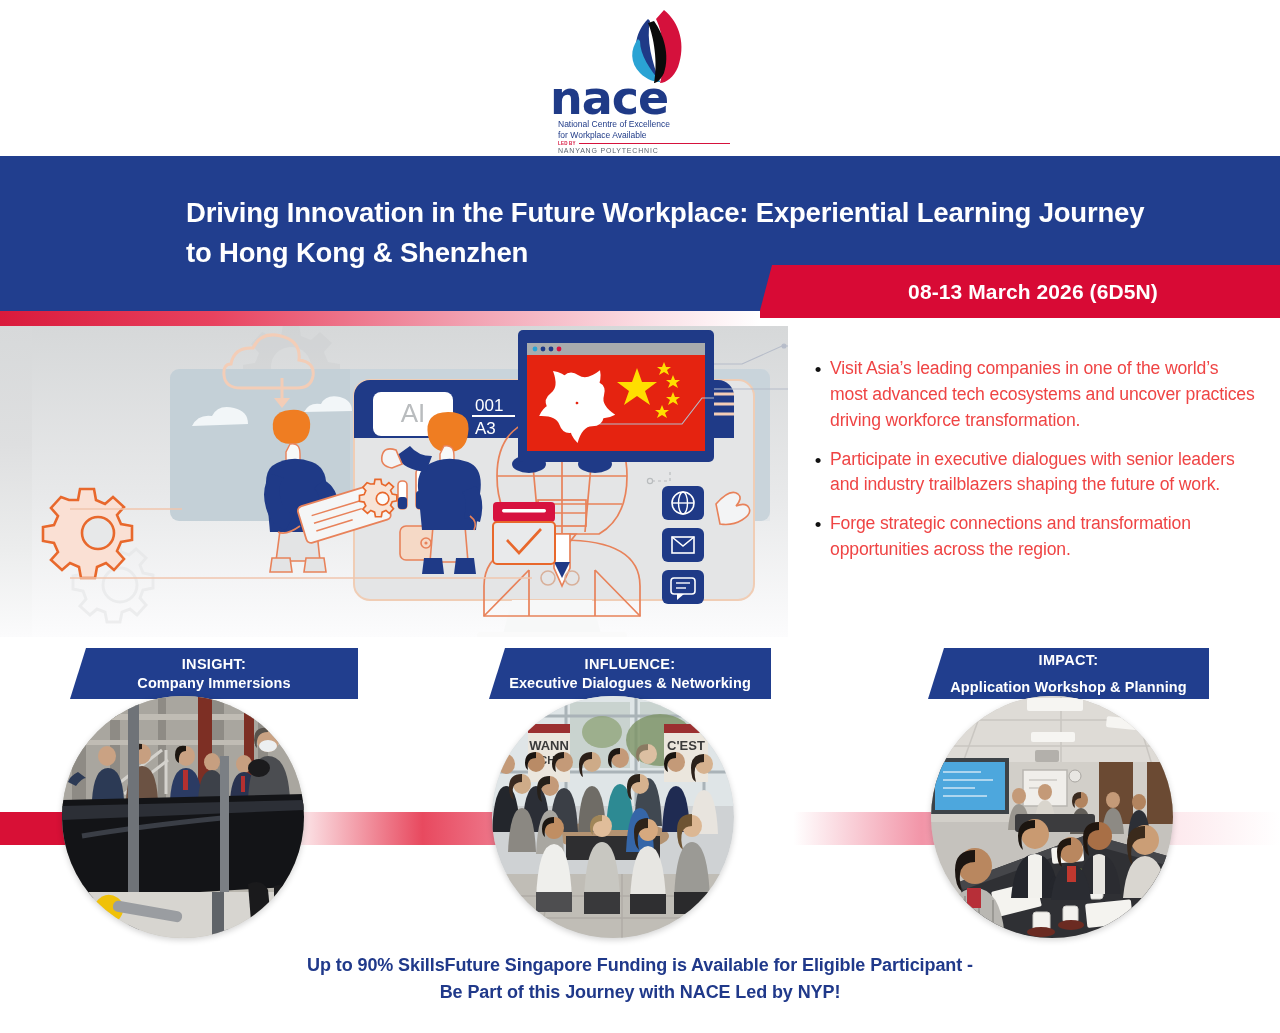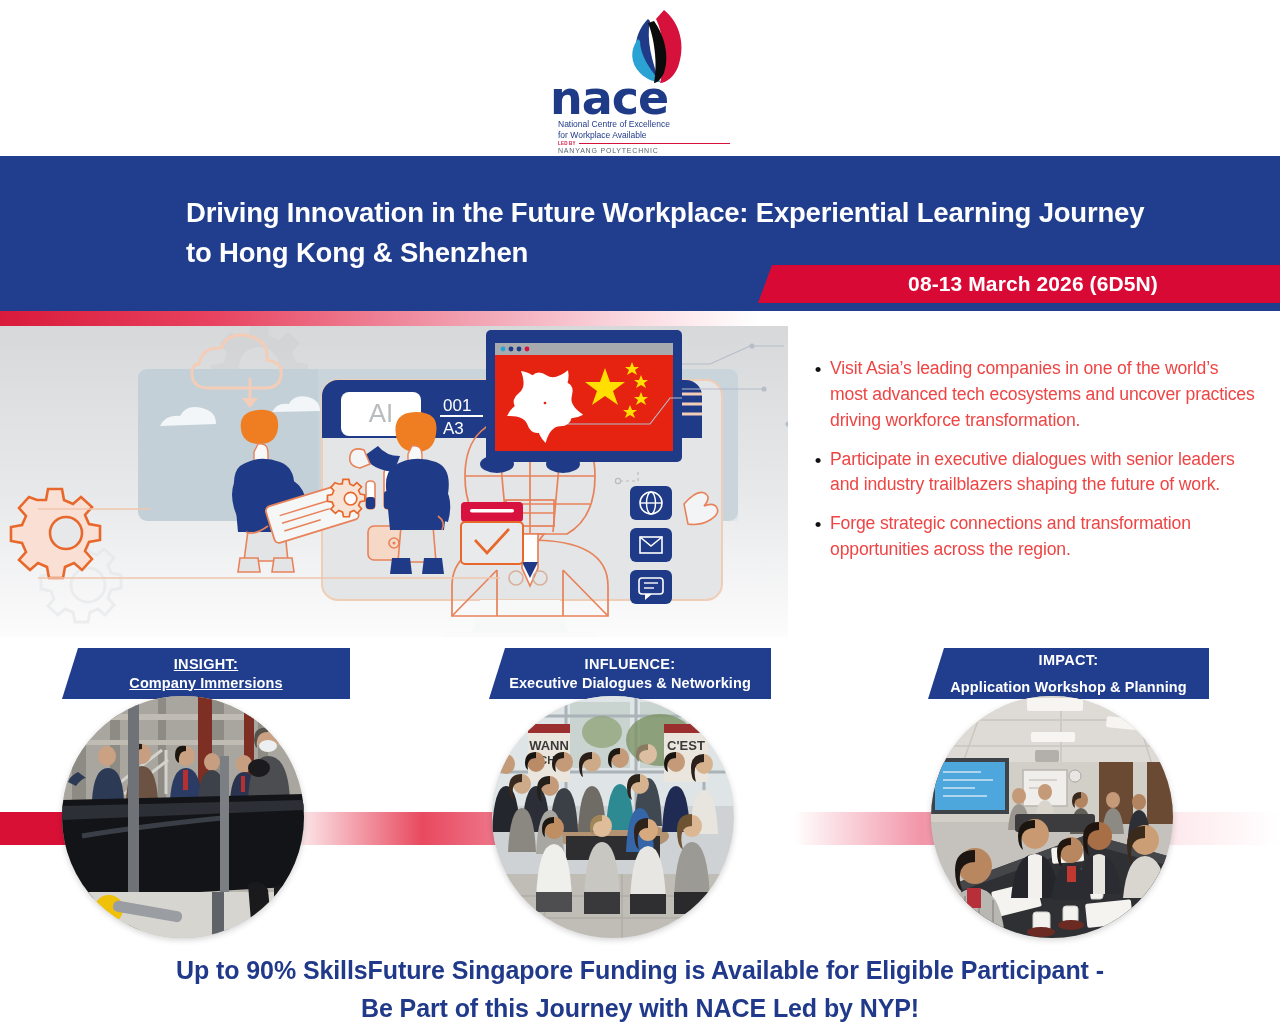--- a/index.html
+++ b/index.html
@@ -39,21 +39,21 @@
   .title-band {
     position:absolute; left:0; top:156px; width:1280px; height:155px;
     background:#213e8e;
   }
   .title-text {
     position:absolute; left:140px; top:37px; width:960px;
     color:#ffffff; font-size:27.5px; font-weight:700; line-height:1.45;
     font-family:"Liberation Sans", sans-serif; letter-spacing:-0.2px;margin-left:46px;
   }
   .date-ribbon {
-    position:absolute; left:758px; top:265px; width:522px; height:38px;
+    position:absolute; left:758px; top:265px; width:522px; height:53px;
     background:#d80a35;
     clip-path: polygon(14px 0, 100% 0, 100% 100%, 0 100%);
     display:flex; align-items:center; justify-content:center;
     box-shadow: 2px 3px 5px rgba(0,0,0,0.28);
   }
   .date-text {
     color:#ffffff; font-size:21px; font-weight:700; letter-spacing:0.1px;
     padding-left:28px;
   }
 
@@ -61,20 +61,21 @@
   .stripe-top {
     position:absolute; left:0; top:311px; width:760px; height:15px;
     background: linear-gradient(to right, #d91a3c 0%, #e8425f 28%, #f2a2b2 62%, #fbe0e6 86%, #ffffff 100%);
   }
 
   
   .illus {
     position:absolute; left:0; top:326px; width:788px; height:311px;
     background: linear-gradient(to bottom, #d7d9da 0%, #dedfe0 38%, #eceded 72%, #fbfbfc 100%);
     overflow:hidden;
+    padding-left:32px;
   }
   .illus svg { display:block; }
 
   
   .bullets {
     position:absolute; left:806px; top:356px; width:452px;
   }
   .bullet-row { display:flex; margin-bottom:13px; }
   .bullet-dot {
     flex:0 0 24px; font-size:19px; color:#111; line-height:1.33;
@@ -106,21 +107,21 @@
     background: linear-gradient(to right,
       #d81036 0%, #d81036 5%, #ffffff 13%, #ffffff 22%,
       #e8495f 33%, #f39fb0 44%, #ffffff 52%, #ffffff 62%,
       #f295a8 72%, #f9cdd6 82%, #fdeaee 92%, #ffffff 100%);
     z-index:1;
   }
 
   
   .footer {
     position:absolute; left:0; top:952px; width:1280px;
-    text-align:center; color:#20398a; font-size:25px; font-weight:700;
+    text-align:center; color:#20398a; font-size:18px; font-weight:700;
     line-height:1.5; letter-spacing:-0.1px;
   }
 </style>
 </head>
 <body>
 
 <div class="poster">
 
   <div class="logo-header">
     <div class="logo-wrap">
@@ -380,21 +381,21 @@
     </div>
     <div class="bullet-row">
       <span class="bullet-dot">•</span>
       <span class="bullet-txt">Forge strategic connections and transformation opportunities across the region.</span>
     </div>
   </div>
 
   <div class="stripe-mid"></div>
 
   <div class="pillar" style="left:62px; top:648px; width:300px; height:290px; z-index:3;">
-    <div class="pillar-ribbon" style="left:0; width:288px; clip-path: polygon(16px 0, 100% 0, 288px 100%, 0 100%); text-decoration: underline;">
+    <div class="pillar-ribbon" style="left:8px; width:288px; clip-path: polygon(16px 0, 100% 0, 288px 100%, 0 100%);">
       <span class="l1">INSIGHT:</span>
       <span class="l2">Company Immersions</span>
     </div>
     <div class="photo-circle" style="left:0px; top:48px; width:242px; height:242px;">
       <svg width="242" height="242" viewBox="0 0 242 242">
         <rect width="242" height="242" fill="#b9b6ae"></rect>
 
         <rect x="0" y="0" width="242" height="112" fill="#a9a69f"></rect>
         <g fill="#8e8b85">
           <rect x="10" y="6" width="14" height="100"></rect>

